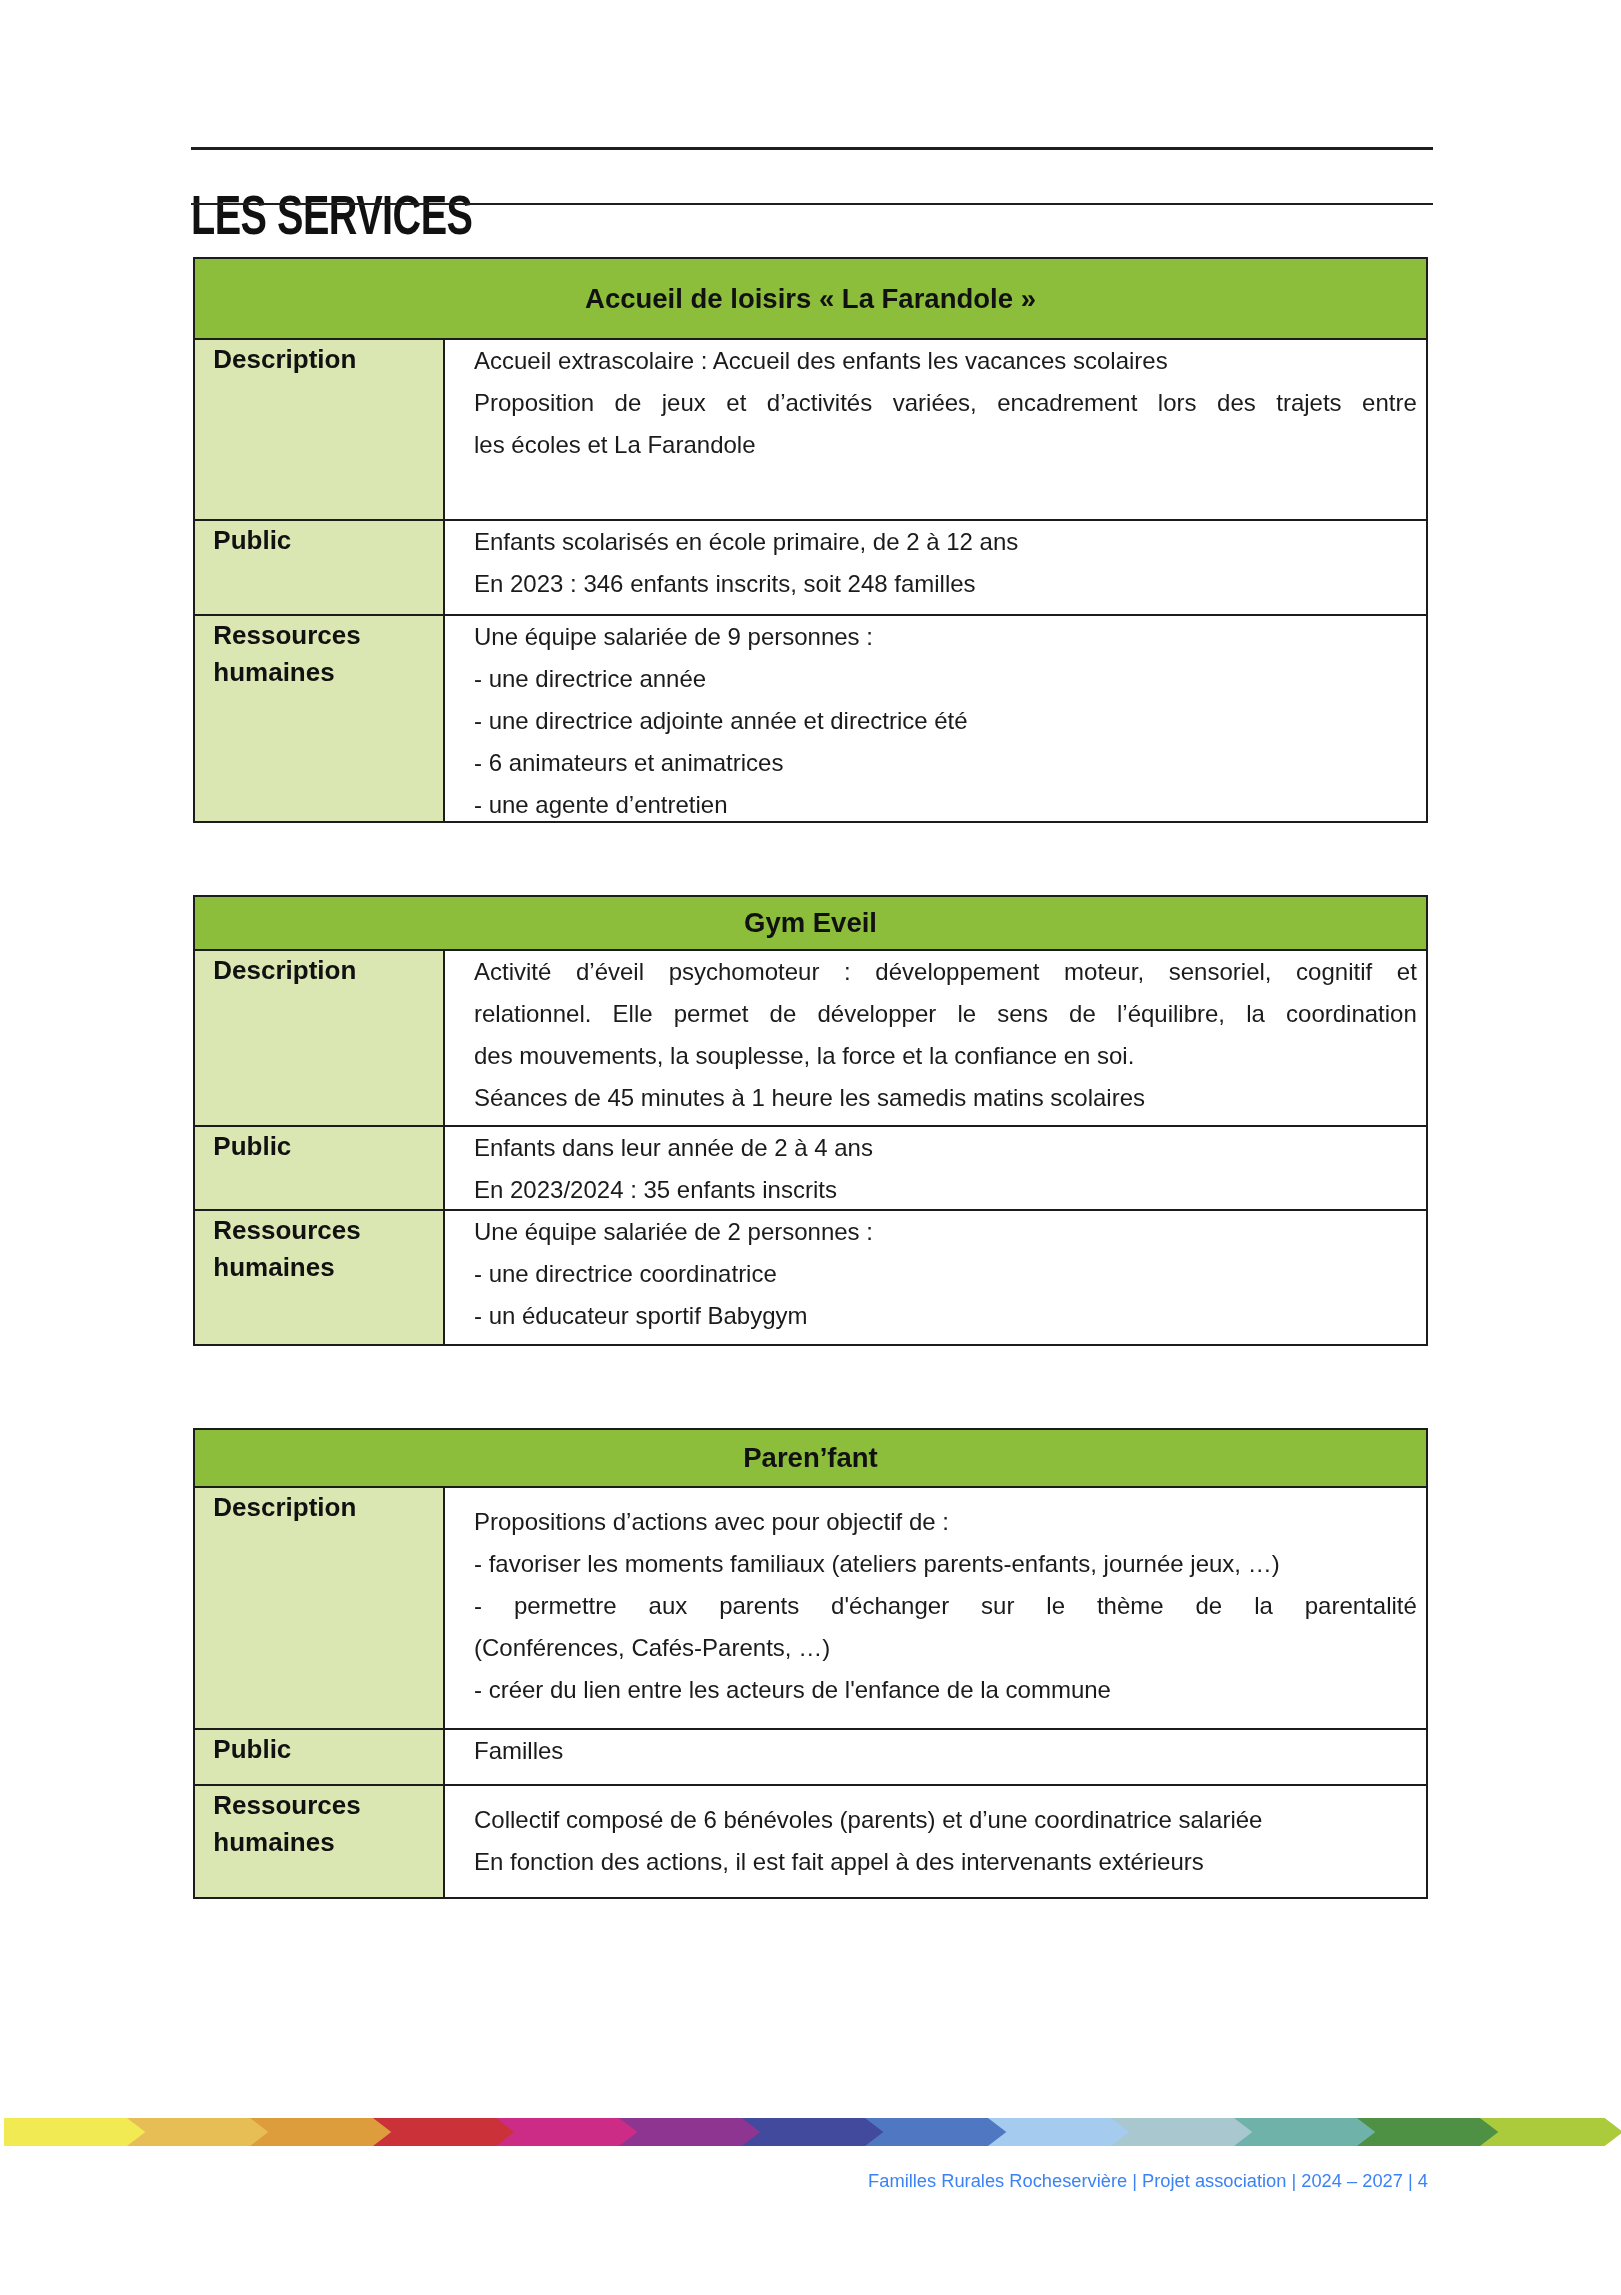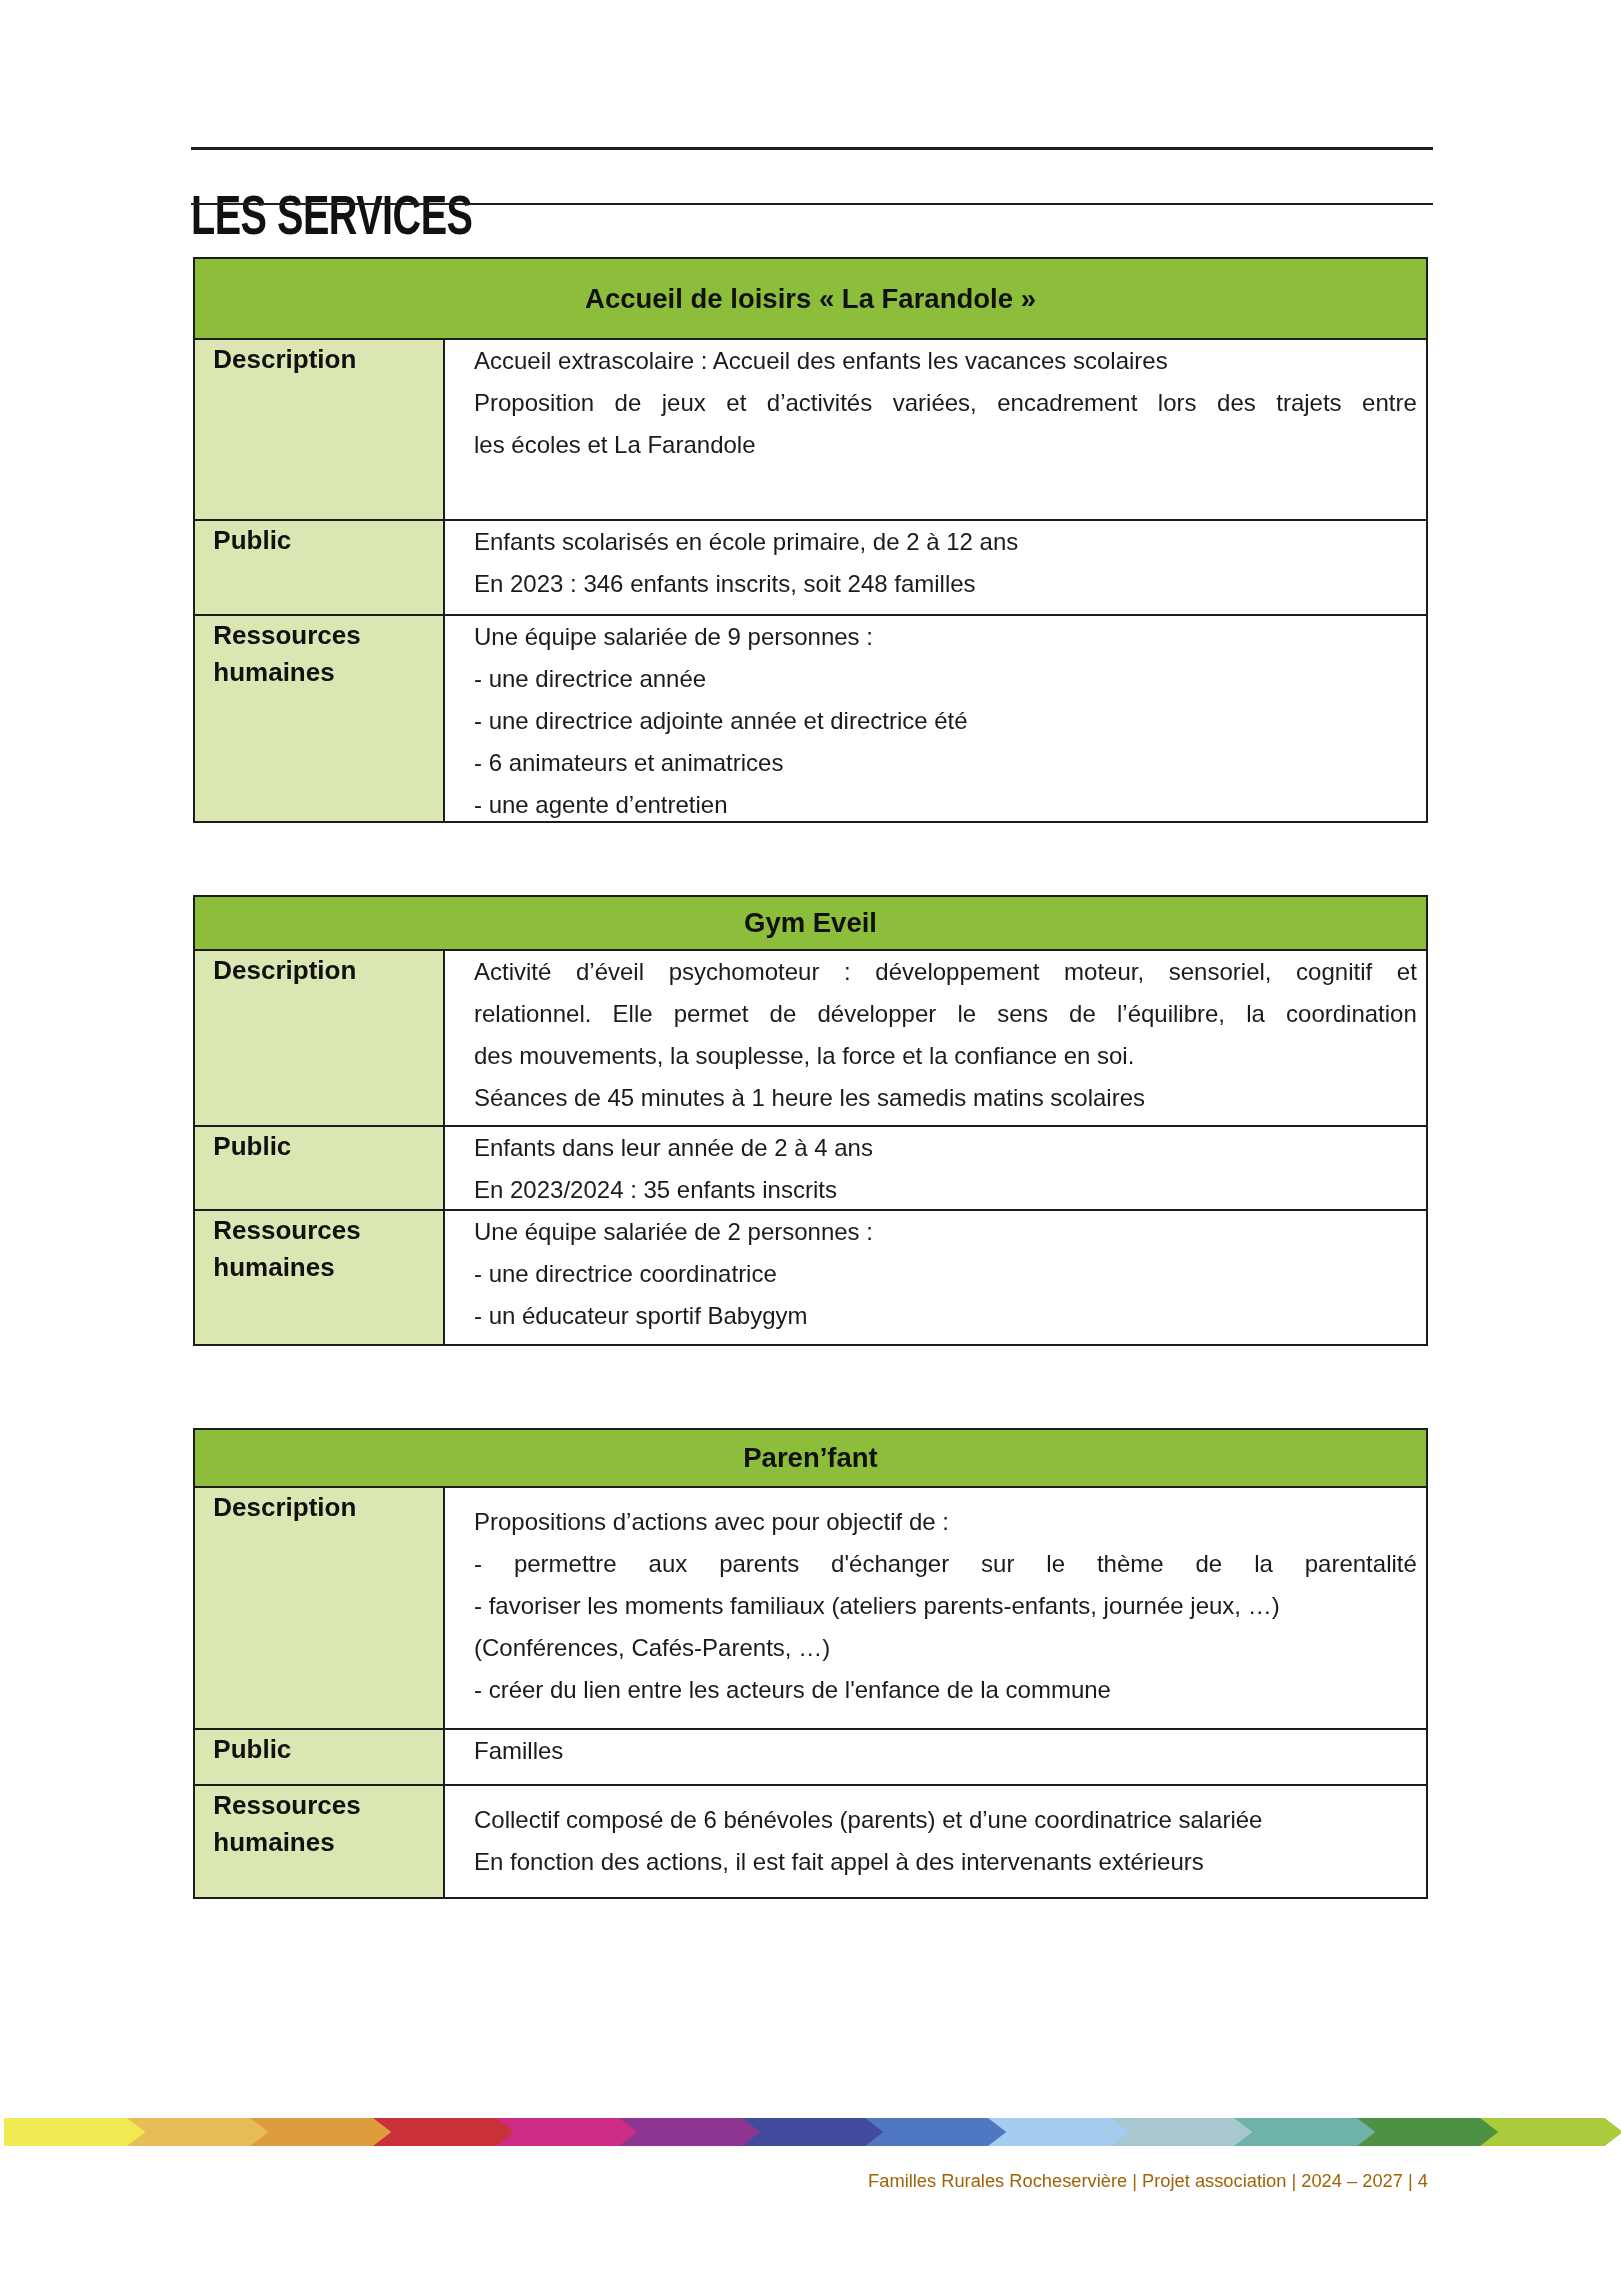--- a/index.html
+++ b/index.html
@@ -69,21 +69,21 @@
   .chev{
     position:absolute;top:0;height:28px;width:143px;
     clip-path:polygon(0 0, calc(100% - 18.3px) 0, 100% 50%, calc(100% - 18.3px) 100%, 0 100%, 18.3px 50%);
   }
   .chev.first{
     clip-path:polygon(0 0, calc(100% - 18.3px) 0, 100% 50%, calc(100% - 18.3px) 100%, 0 100%);
   }
   
   .footer{
     position:absolute;right:194px;top:2168px;
-    font-size:18.3px;line-height:26px;color:#a16207;
+    font-size:18.3px;line-height:26px;color:#3b82f6;
     white-space:nowrap;text-align:right;
   }
 </style>
 </head>
 <body style="--green: #8CBD3B; --lgreen: #DBE7B2;">
 
 <div class="rule rule-top"></div>
 <h1 class="page-title">LES SERVICES</h1>
 <div class="rule rule-bottom"></div>
 
@@ -143,22 +143,22 @@
     </div>
   </div>
 </div>
 
 <div class="tbl t3">
   <div class="thead">Paren’fant</div>
   <div class="trow r-desc">
     <div class="lbl">Description</div>
     <div class="cnt pad-lg">
       <div class="line">Propositions d’actions avec pour objectif de :</div>
+      <div class="line">- favoriser les moments familiaux (ateliers parents-enfants, journée jeux, …)</div>
       <div class="line just">- permettre aux parents d'échanger sur le thème de la parentalité</div>
-      <div class="line">- favoriser les moments familiaux (ateliers parents-enfants, journée jeux, …)</div>
       <div class="line">(Conférences, Cafés-Parents, …)</div>
       <div class="line">- créer du lien entre les acteurs de l'enfance de la commune</div>
     </div>
   </div>
   <div class="trow r-pub">
     <div class="lbl">Public</div>
     <div class="cnt">
       <div class="line">Familles</div>
     </div>
   </div>

